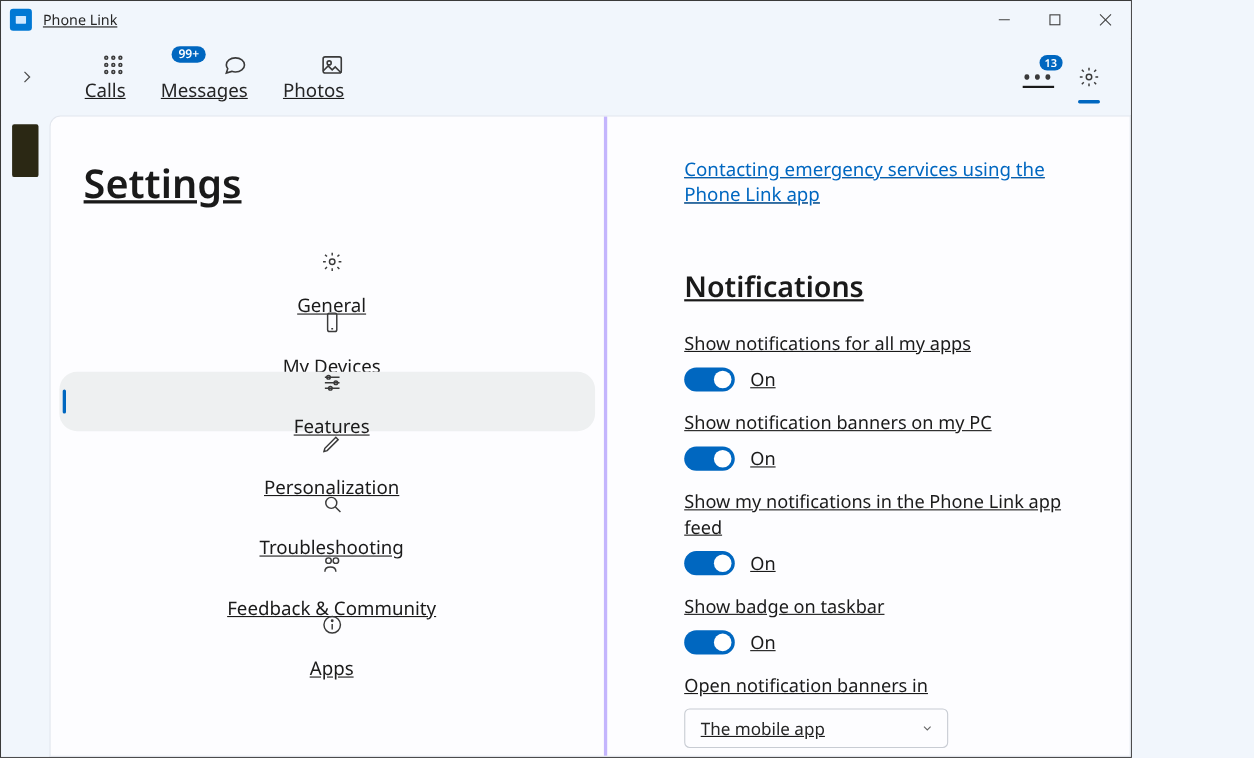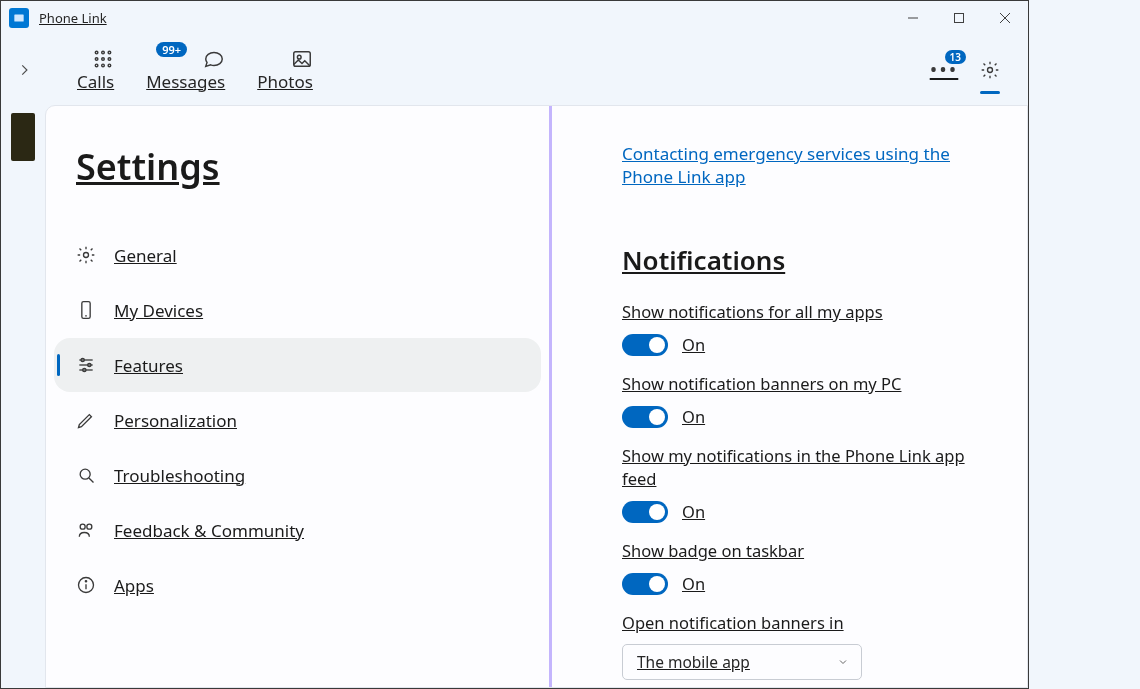--- a/index.html
+++ b/index.html
@@ -124,20 +124,21 @@
   .menu-item {
     display:flex; align-items:center;
     height: 54px;
     padding: 0 14px 0 22px;
     border-radius: 6px;
     margin: 1px 0;
     font-size: 17px;
     color:#1b1b1b;
     gap: 18px;
     position:relative;
+    flex-direction:column;
   }
   .menu-item .micon { width:20px; height:20px; display:flex; align-items:center; justify-content:center; }
   .menu-item .micon svg { stroke:#3a3a3a; stroke-width:1.6; fill:none; }
   .menu-item.active {
     background:#eef0f1;
     border-radius:16px;
   }
   .menu-item.active::before {
     content:""; position:absolute; left:3px; top:16px; bottom:16px; width:3px;
     background:#0067c0; border-radius:3px;

